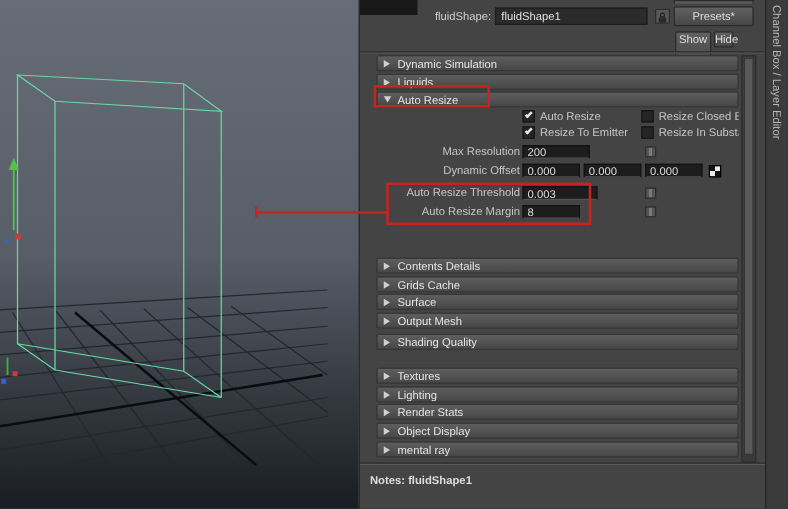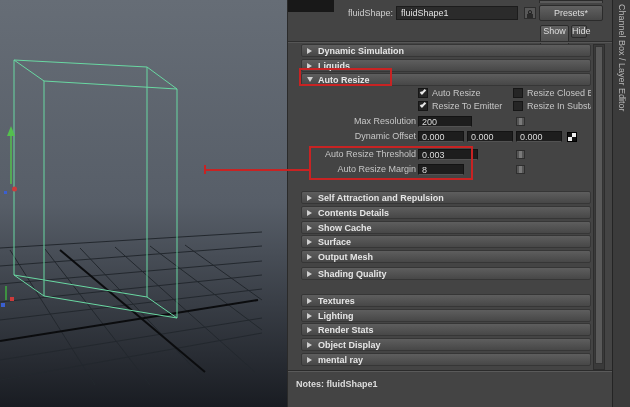--- a/index.html
+++ b/index.html
@@ -27,21 +27,21 @@
   .btn { position:absolute; background:linear-gradient(#616161,#474747); border:1px solid #2b2b2b;
         border-radius:2px; color:#dedede; text-align:center; }
   .btn-sliver { position:absolute; left:251px; top:0; width:64px; height:3px; background:#5a5a5a; border:1px solid #2b2b2b; border-bottom:none;}
   .presets { left:251px; top:5px; width:64px; height:16px; line-height:14px; }
   .show { left:252px; top:25px; width:29px; height:25px; line-height:11px; }
   .hide { left:283px; top:25px; width:16px; height:13px; line-height:11px; }
 
   
   .sec { position:absolute; left:13px; width:290px; height:13px;
         background:linear-gradient(#5e5e5e,#474747); border:1px solid #363636; border-radius:2px;
-        display:flex; align-items:center; padding-left:5px; font-weight:bold; color:#e6e6e6; overflow:hidden; white-space:nowrap;}
+        display:flex; align-items:center; padding-left:5px; font-weight:normal; color:#e6e6e6; overflow:hidden; white-space:nowrap;}
   .tri-r { width:0; height:0; border-left:5px solid #d0d0d0; border-top:3px solid transparent;
         border-bottom:3px solid transparent; margin-right:6px; flex:0 0 auto;}
   .tri-d { width:0; height:0; border-top:5px solid #d0d0d0; border-left:3px solid transparent;
         border-right:3px solid transparent; margin-right:5px; flex:0 0 auto;}
 
   
   .row { position:absolute; left:0; width:303px; height:13px; overflow:hidden;}
   .rowlabel { position:absolute; left:8px; top:0; width:120px; text-align:right; line-height:13px;
         color:#c6c6c6; white-space:nowrap; }
   .field { position:absolute; top:1px; height:11px; background:#1d1d1d; border:1px solid #131313;
@@ -198,31 +198,27 @@
       <span class="field" style="left:130px; width:60px">0.003</span>
       <span class="sliderh" style="left:228px"></span>
     </div>
 
     <div class="row" style="top:163px">
       <span class="rowlabel">Auto Resize Margin</span>
       <span class="field" style="left:130px; width:46px">8</span>
       <span class="sliderh" style="left:228px"></span>
     </div>
 
-    <div class="sec" style="top:191px">
-        <span class="tri-r"></span>
-        <span>Self Attraction and Repulsion</span>
-      </div>
     <div class="sec" style="top:206px">
         <span class="tri-r"></span>
         <span>Contents Details</span>
       </div>
     <div class="sec" style="top:221px">
         <span class="tri-r"></span>
-        <span>Show Cache</span>
+        <span>Grids Cache</span>
       </div>
     <div class="sec" style="top:235px">
         <span class="tri-r"></span>
         <span>Surface</span>
       </div>
     <div class="sec" style="top:250px">
         <span class="tri-r"></span>
         <span>Output Mesh</span>
       </div>
     <div class="sec" style="top:267px">

